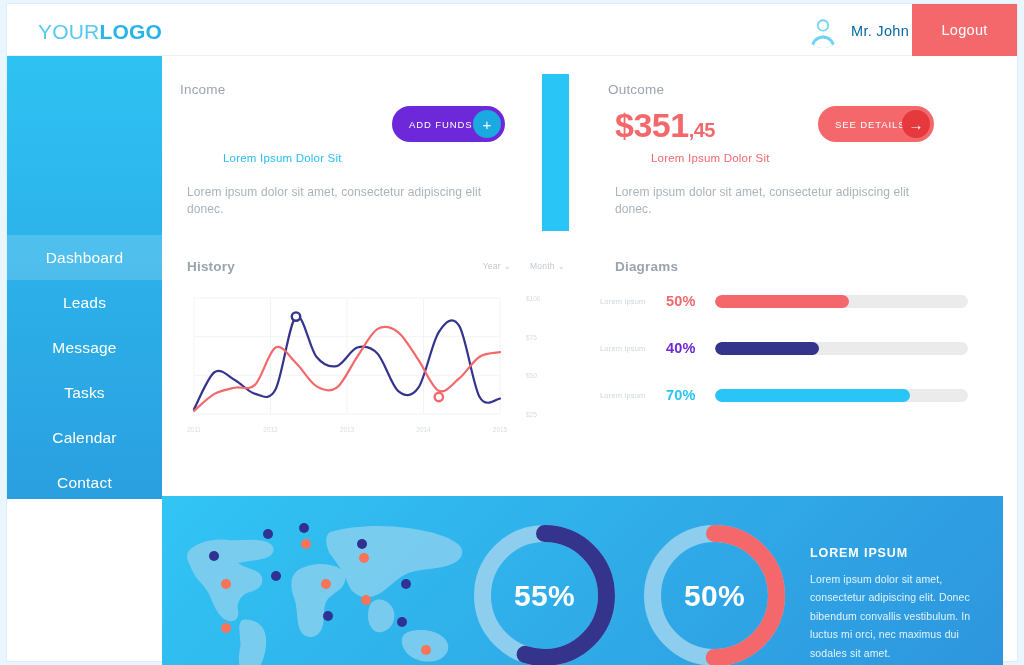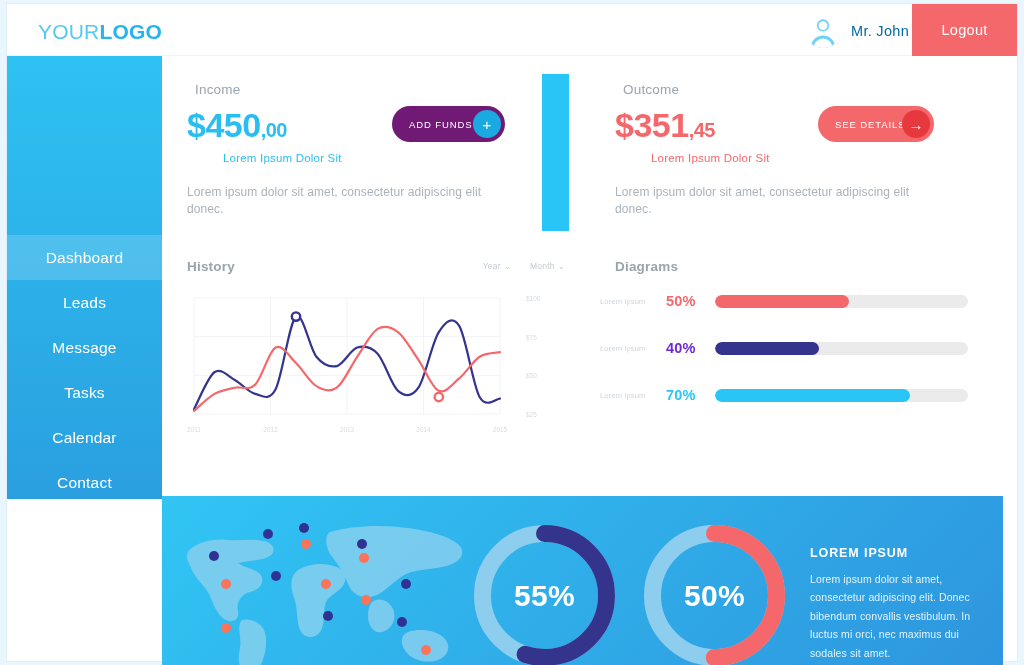--- a/index.html
+++ b/index.html
@@ -64,21 +64,21 @@
   .nav-item.active { background: rgba(255,255,255,0.17); }
 
   
   .main { position: absolute; left: 155px; top: 52px; width: 855px; height: 605px; background: #ffffff; }
 
   
   .cards { position: absolute; left: 0; top: 0; width: 855px; height: 190px; }
   .card { position: absolute; top: 0; width: 427px; height: 190px; }
   .card.income  { left: 0; }
   .card.outcome { left: 428px; }
-  .card-label { position: absolute; left: 33px; top: 26px; font-size: 13.5px; color: #9aa4ae; letter-spacing: .2px; }
+  .card-label { position: absolute; left: 18px; top: 26px; font-size: 13.5px; color: #9aa4ae; letter-spacing: .2px; }
   .amount { position: absolute; left: 25px; top: 50px; font-weight: 700; letter-spacing: -0.5px; }
   .amount .big { font-size: 34px; }
   .amount .cents { font-size: 20px; }
   .card.income  .amount { color: #29bdf0; }
   .card.outcome .amount { color: #f4686b; }
   .card-sub {
     position: absolute; left: 25px; top: 96px;
     font-size: 11.5px; font-weight: 400; letter-spacing: .2px; margin-left: 36px;
   }
   .card.income  .card-sub { color: #29bdf0; }
@@ -87,21 +87,21 @@
     position: absolute; left: 25px; top: 128px; width: 330px;
     font-size: 12px; color: #aab3bb; line-height: 1.4; letter-spacing: .1px;
   }
   .pill {
     position: absolute; top: 50px;
     height: 36px; border-radius: 18px;
     display: flex; align-items: center;
     cursor: pointer; border: none;
     font-family: "Liberation Sans", sans-serif;
   }
-  .card.income  .pill { left: 230px; width: 113px; background: #701a75; }
+  .card.income  .pill { left: 230px; width: 113px; background: #6d28d9; }
   .card.outcome .pill { left: 228px; width: 116px; background: #f4686b; }
   .pill-text { color: #ffffff; font-size: 9.5px; letter-spacing: .9px; margin-left: 17px; }
   .pill-icon {
     position: absolute; right: 4px; top: 4px;
     width: 28px; height: 28px; border-radius: 50%;
     display: flex; align-items: center; justify-content: center;
     color: #ffffff; font-size: 15px; line-height: 1;
   }
   .card.income  .pill-icon { background: #1aa9e0; }
   .card.outcome .pill-icon { background: #e6393d; }
@@ -181,23 +181,20 @@
       <div class="nav-item">Contact</div>
     </div>
   </div>
 
   <div class="main">
 
     <div class="cards">
 
       <div class="card income">
         <div class="card-label">Income</div>
-        <div class="amount">
-          <span class="big">$450</span><span class="cents">,00</span>
-        </div>
         <div class="card-sub">Lorem Ipsum Dolor Sit</div>
         <div class="card-body">Lorem ipsum dolor sit amet, consectetur adipiscing elit donec.</div>
         <button class="pill">
           <span class="pill-text">ADD FUNDS</span>
           <span class="pill-icon">+</span>
         </button>
         <div class="accent-bar cyan"></div>
       </div>
 
       <div class="card outcome">

